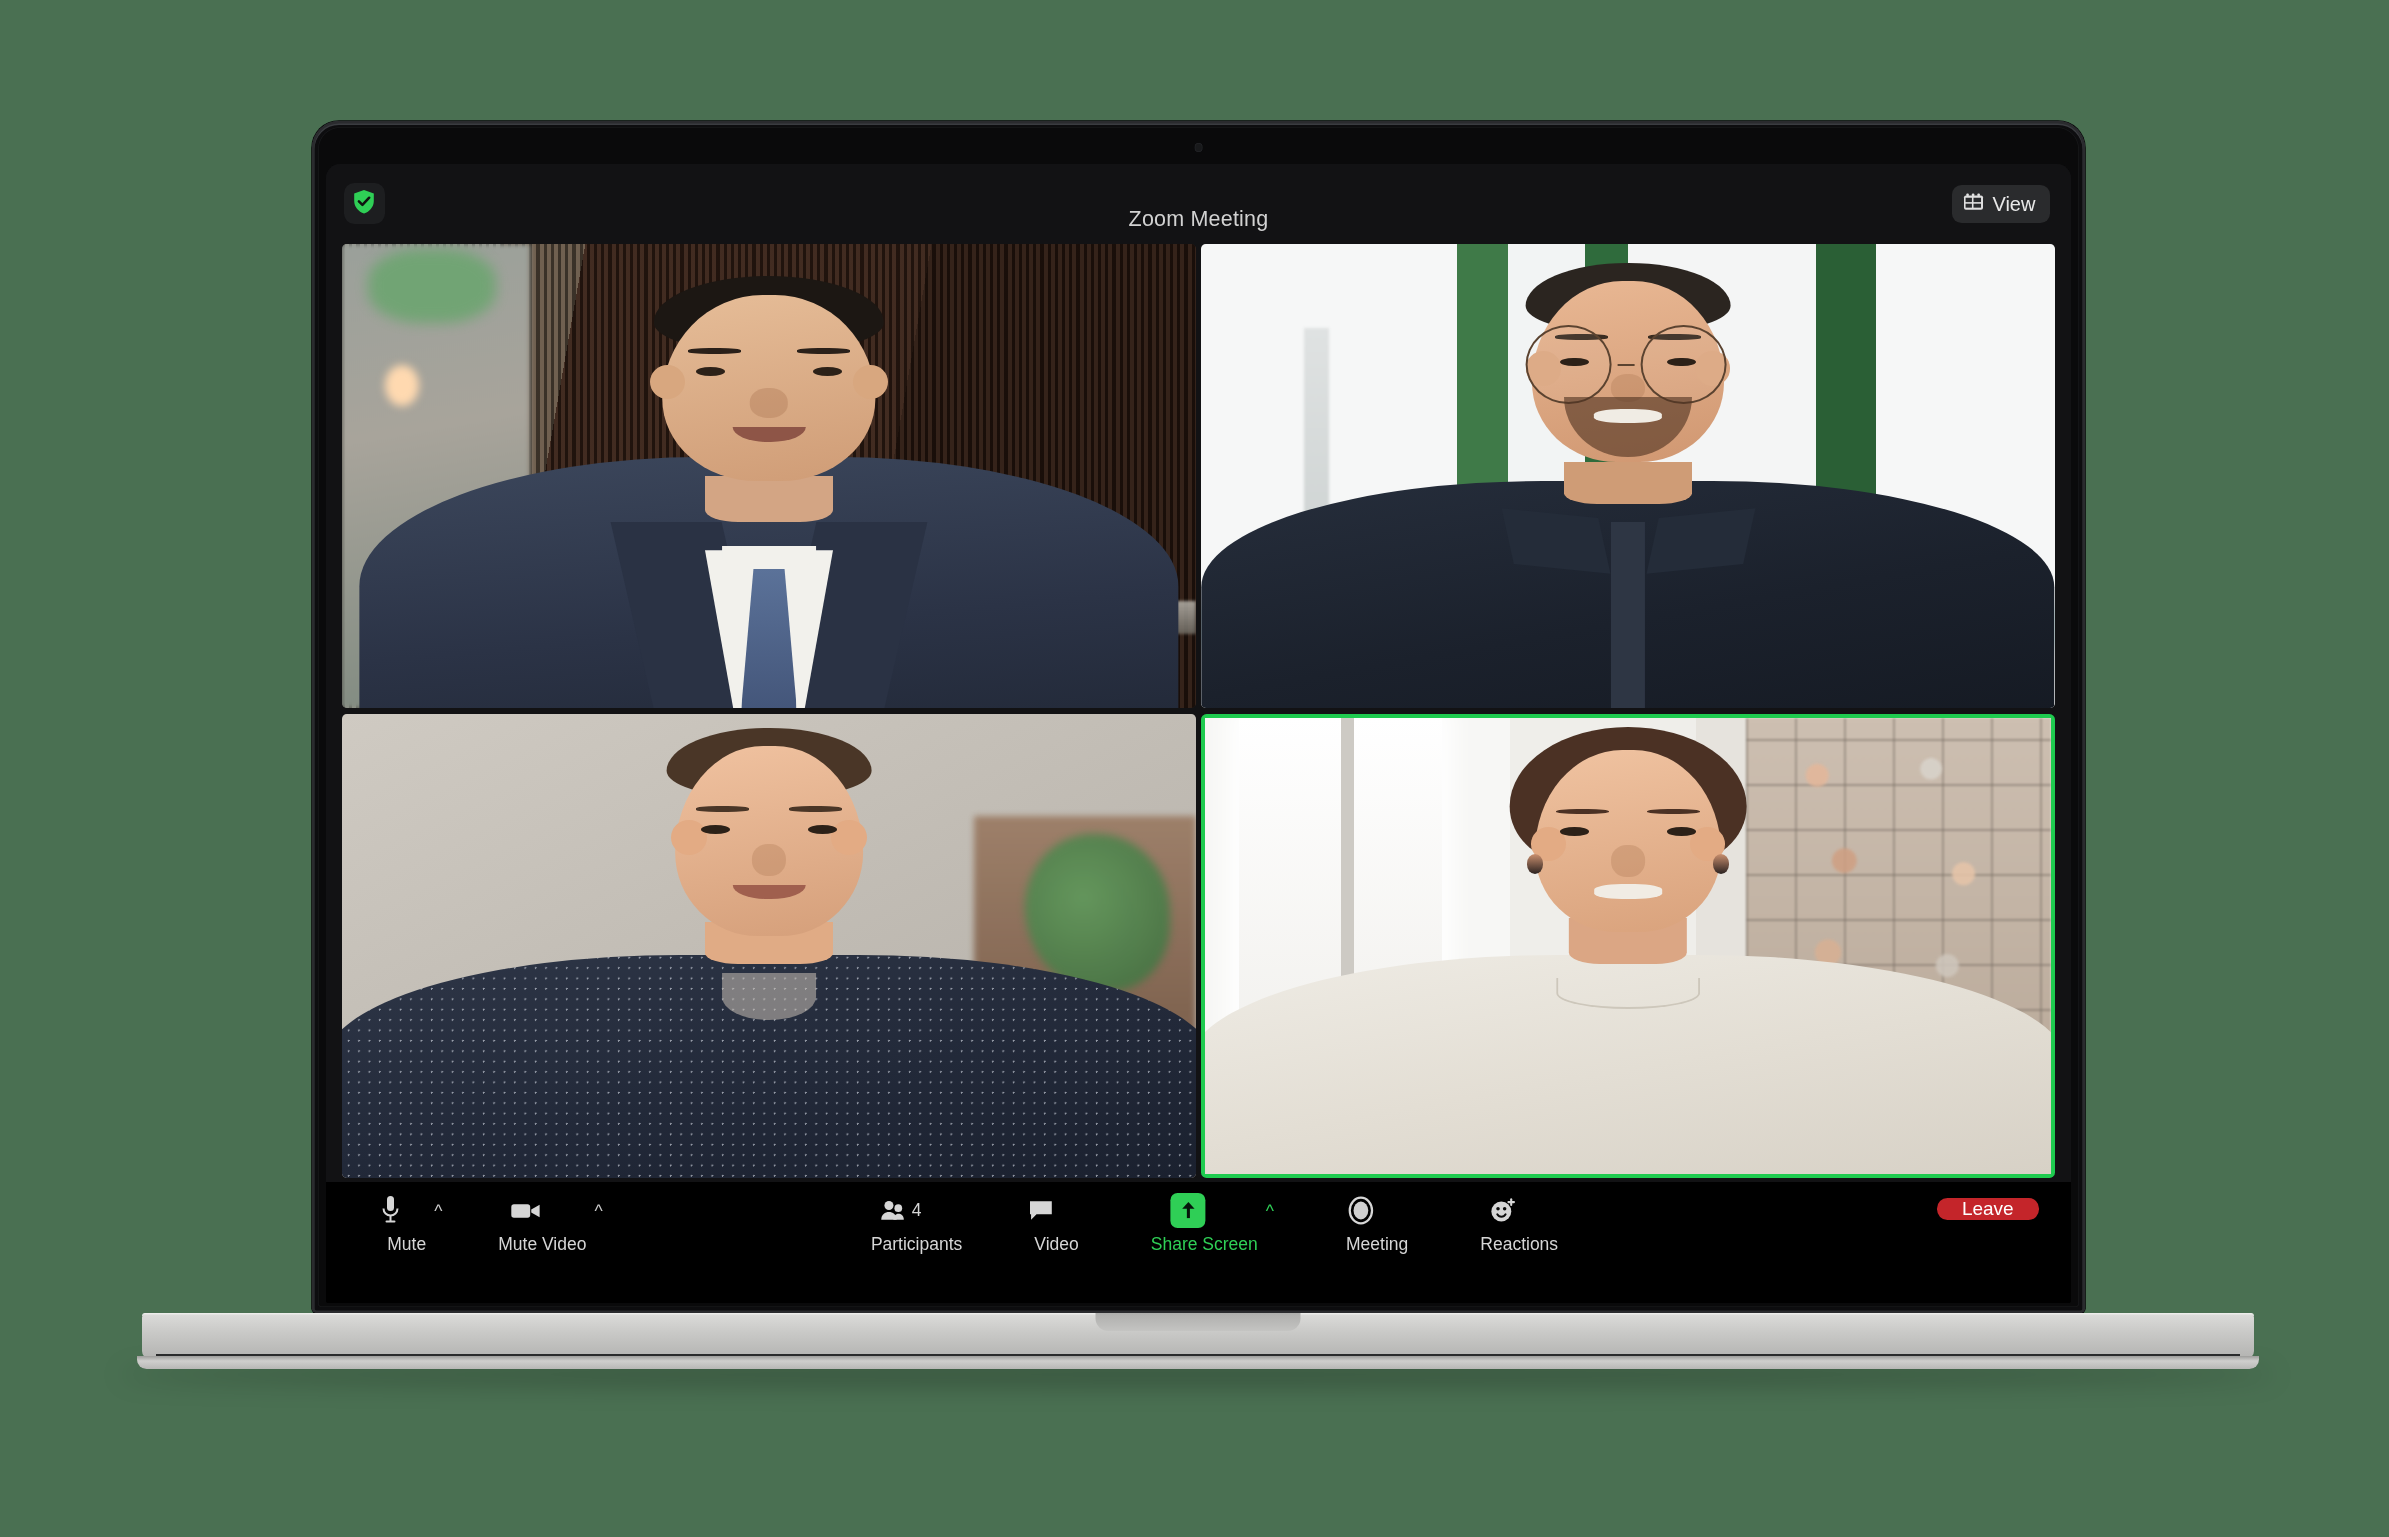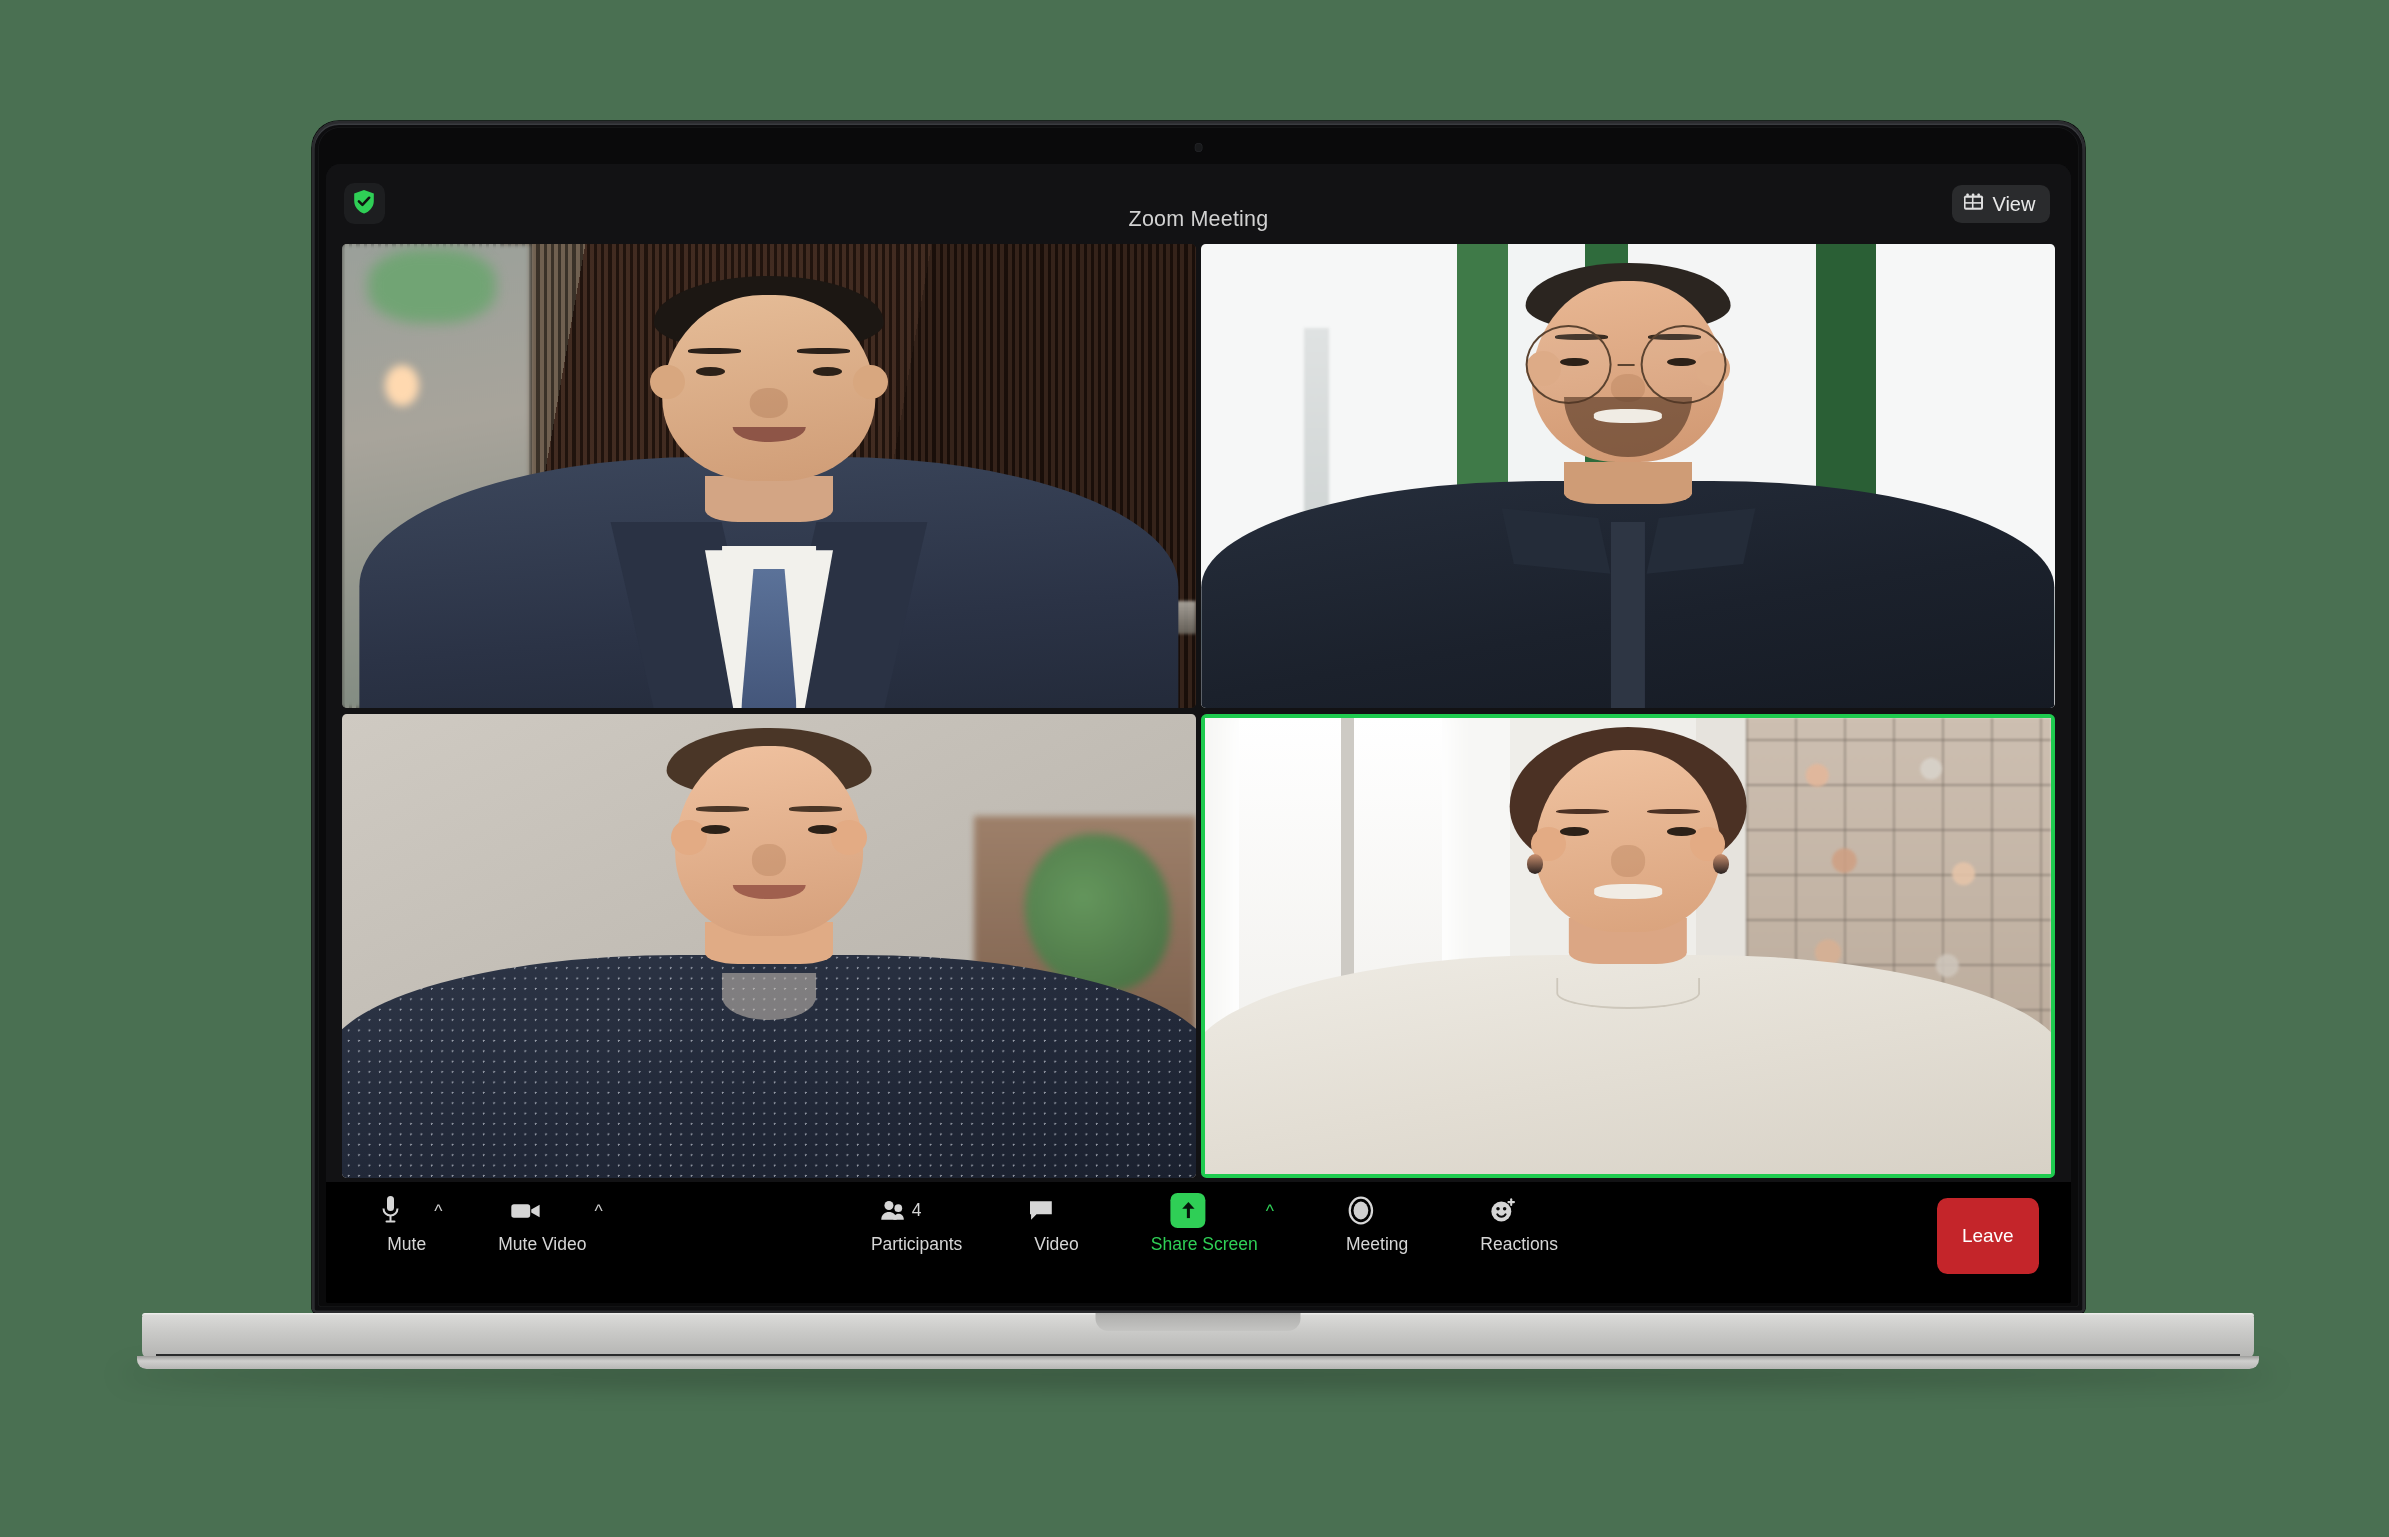--- a/index.html
+++ b/index.html
@@ -475,21 +475,21 @@
   #right-controls {
     position: absolute;
     right: 32px;
     top: 16px;
   }
   #leave-button {
     background: #c4252a;
     color: #fff;
     border: none;
     border-radius: 10.4px;
-    padding: 27px 25px;
+    padding: 0 25px;
     font-size: 19px;
     font-family: "Liberation Sans", sans-serif;
     cursor: pointer;
   }
   .share-box {
     width: 35px; height: 35px;
     background: #2fcf56;
     border-radius: 7.2px;
     display: flex; align-items: center; justify-content: center;
   }

